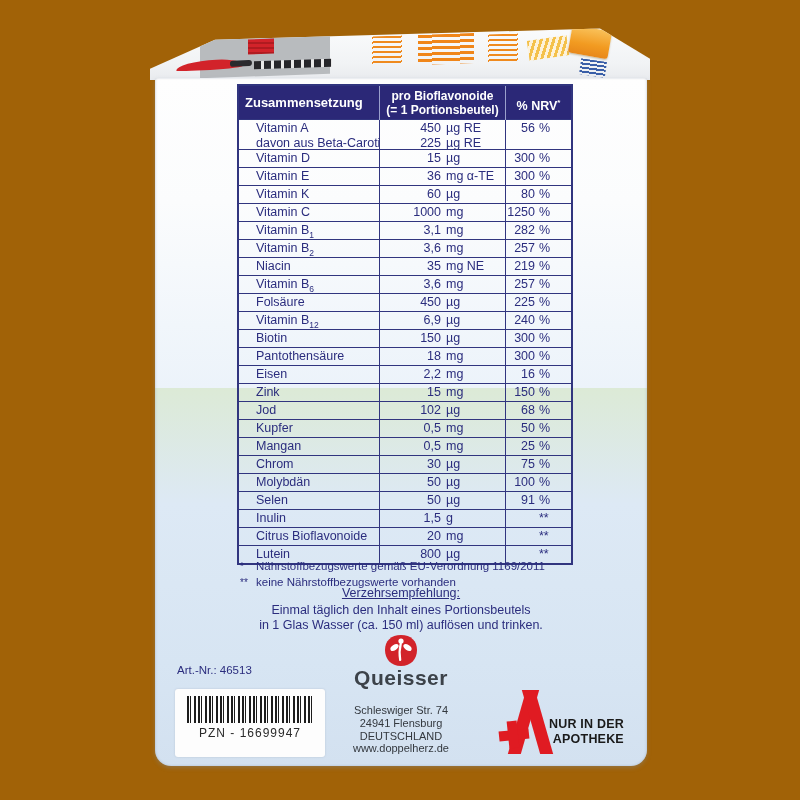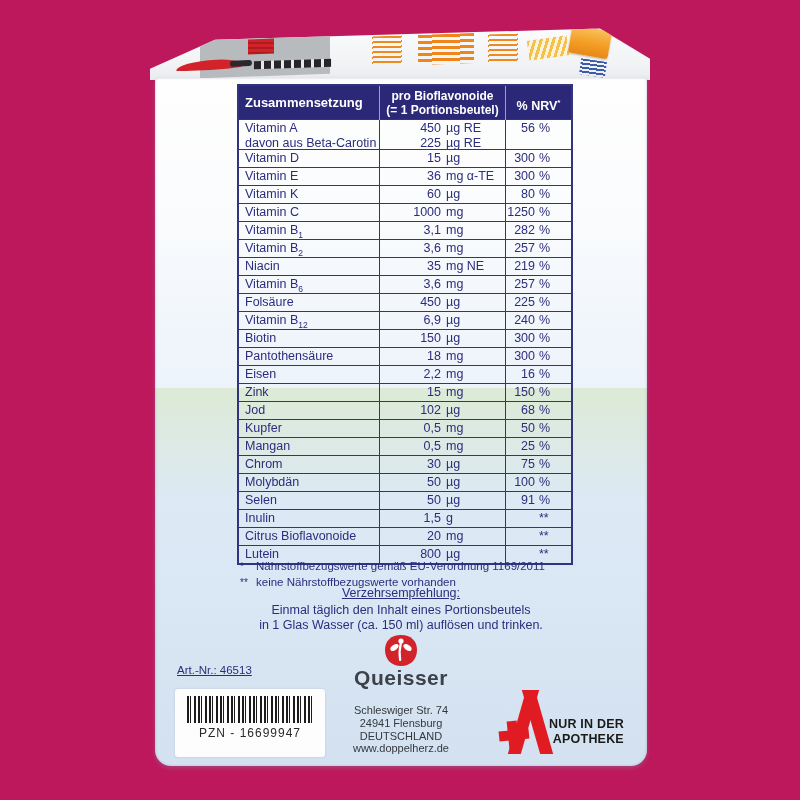--- a/index.html
+++ b/index.html
@@ -1,18 +1,18 @@
 <!DOCTYPE html>
 <html><head>
 <meta charset="utf-8">
 <style>
   * { margin:0; padding:0; box-sizing:border-box; }
   html,body { background:#ffffff; }
   body { font-family:"Liberation Sans", sans-serif; }
-  #canvas { position:relative; width:800px; height:800px; background:#be185d; overflow:hidden; }
+  #canvas { position:relative; width:800px; height:800px; background:#a16207; overflow:hidden; }
 
   
   .flap { position:absolute; left:150px; top:24px; width:500px; height:56px;
     background:linear-gradient(180deg,#fbfcfd 0%,#f1f3f5 70%,#e9ebee 100%);
     clip-path:polygon(13% 28%, 90% 8%, 100% 62%, 100% 100%, 0% 100%, 0% 80%); }
   .flap-grey { position:absolute; left:50px; top:12px; width:130px; height:40px;
     background:#b8bbbe; transform:skewY(-2deg); }
   .flap-redmark { position:absolute; left:98px; top:15px; width:26px; height:15px;
     background:repeating-linear-gradient(180deg,#d2232a 0 3px,#b01b20 3px 5px); transform:skewY(-2deg); }
   .flap-darkbar { position:absolute; left:104px; top:36px; width:78px; height:8px;
@@ -49,21 +49,21 @@
   .th { padding-top:2px; }
   .th1 { font-size:13px; padding-left:6px; line-height:29px; }
   .th2 { font-size:12px; text-align:center; line-height:14px; padding-top:3px; border-left:1px solid #9aa0cc; }
   .th3 { font-size:12.5px; text-align:center; line-height:29px; border-left:1px solid #9aa0cc; }
   .th3 sup { font-size:8px; }
   .t-row { display:grid; grid-template-columns:140px 62px 64px 30px 36px;
     border-top:1px solid #31357f; height:18px; font-size:12.5px; }
   .t-row > div { line-height:17px; overflow:hidden; }
   .t-row.tall { height:30px; }
   .t-row.tall > div { line-height:14.5px; padding-top:1px; }
-  .t-name { padding-left:6px; white-space:nowrap; }
+  .t-name { padding-left:17px; white-space:nowrap; }
   .t-name sub { font-size:8.5px; }
   .t-amt-val { text-align:right; border-left:1px solid #31357f; }
   .t-amt-unit { padding-left:5px; white-space:nowrap; }
   .t-nrv-val { text-align:right; border-left:1px solid #31357f; }
   .t-nrv-unit { padding-left:4px; }
 
   
   .footnote { position:absolute; left:85px; color:#2b2d7e; font-size:11.5px; display:flex; }
   .fn-marker { width:16px; flex:none; font-size:10px; padding-top:1px; }
   .fn1 { top:482px; } .fn2 { top:498px; }
@@ -77,21 +77,21 @@
   
   .q-logo { position:absolute; left:229px; top:556px; width:34px; height:33px; }
   .q-name { position:absolute; left:0; top:588px; width:100%; text-align:center;
     font-size:21px; font-weight:bold; color:#3c4249; letter-spacing:.5px; }
   .q-pharma { position:absolute; left:0; top:612px; width:100%; text-align:center;
     font-size:10px; font-weight:bold; color:#d2232a; letter-spacing:3.5px; }
   .q-addr { position:absolute; left:0; top:626px; width:100%; text-align:center;
     font-size:11px; line-height:12.8px; color:#33383e; }
 
   
-  .artnr { position:absolute; left:22px; top:586px; font-size:11.5px; color:#2b2d7e;text-decoration:underline; }
+  .artnr { position:absolute; left:22px; top:586px; font-size:11.5px; color:#2b2d7e; }
   .barcode-box { position:absolute; left:20px; top:611px; width:150px; height:68px;
     background:#fdfdfd; border-radius:3px; box-shadow:0 0 2px rgba(140,150,165,.4); }
   .barcode-bars { position:absolute; left:12px; top:7px; width:126px; height:27px;
     background:repeating-linear-gradient(90deg,#1c1c1c 0 2px,#fdfdfd 2px 3px,#1c1c1c 3px 4px,#fdfdfd 4px 7px,#1c1c1c 7px 9px,#fdfdfd 9px 11px); }
   .pzn { position:absolute; left:0; top:37px; width:100%; text-align:center;
     font-size:12px; color:#2a2a2a; letter-spacing:1px; }
 
   
   .apo { position:absolute; left:346px; top:610px; width:130px; height:72px; }
   .apo-a { position:absolute; left:0; top:0; width:60px; height:70px; }

